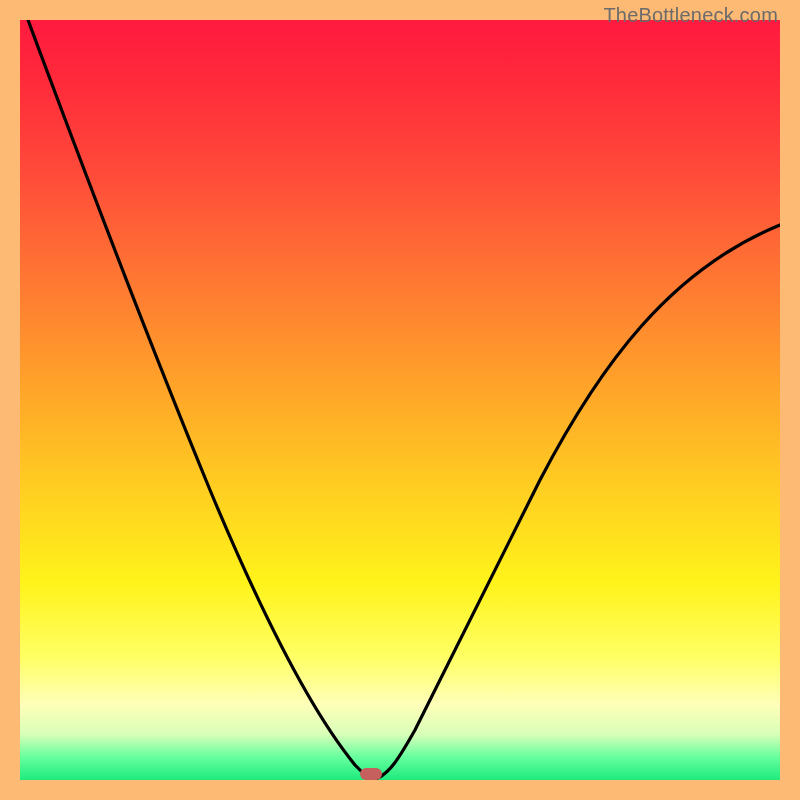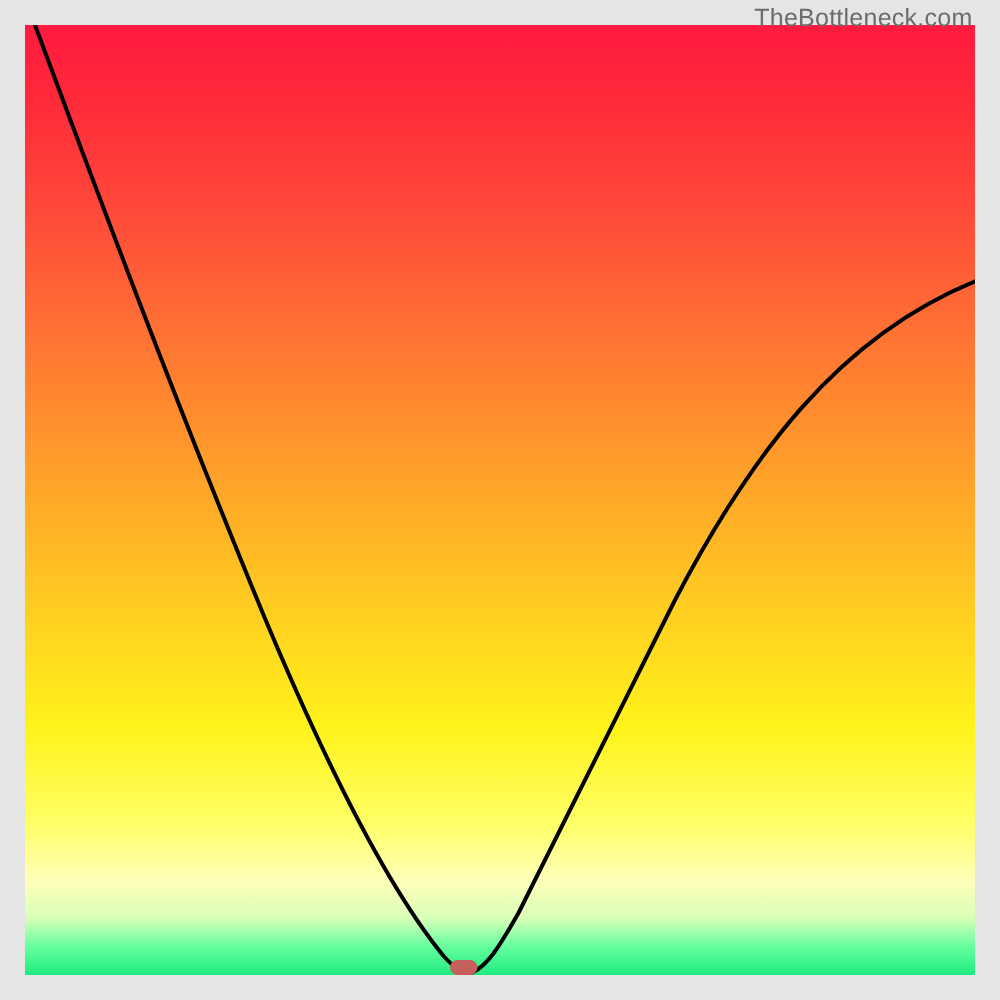--- a/index.html
+++ b/index.html
@@ -8,21 +8,21 @@
     width: 800px;
     height: 800px;
     overflow: hidden;
     background: #000;
     font-family: Arial, Helvetica, sans-serif;
   }
   .frame {
     position: relative;
     width: 800px;
     height: 800px;
-    background: #e5e5e5;
+    background: #fdba74;
   }
   .plot-area {
     position: absolute;
     left: 20px;
     top: 20px;
     width: 760px;
     height: 760px;
     
     background: linear-gradient(
       to bottom,

